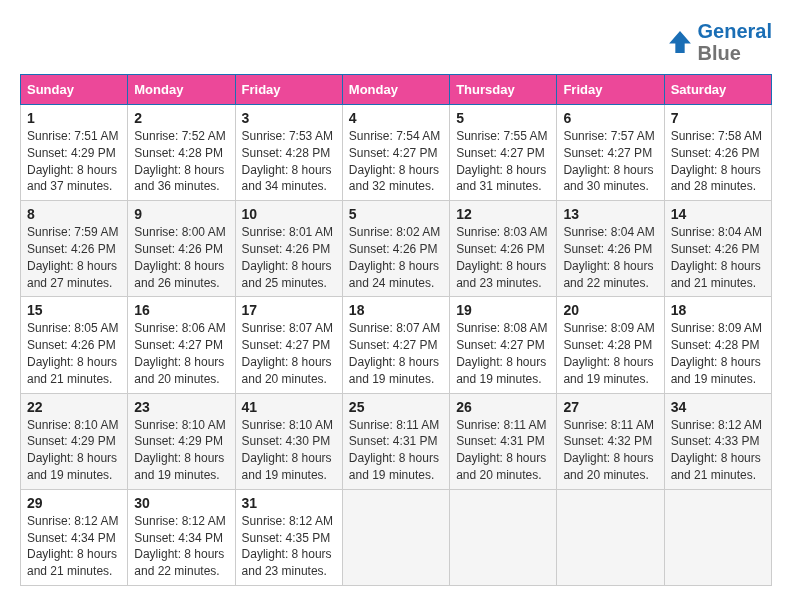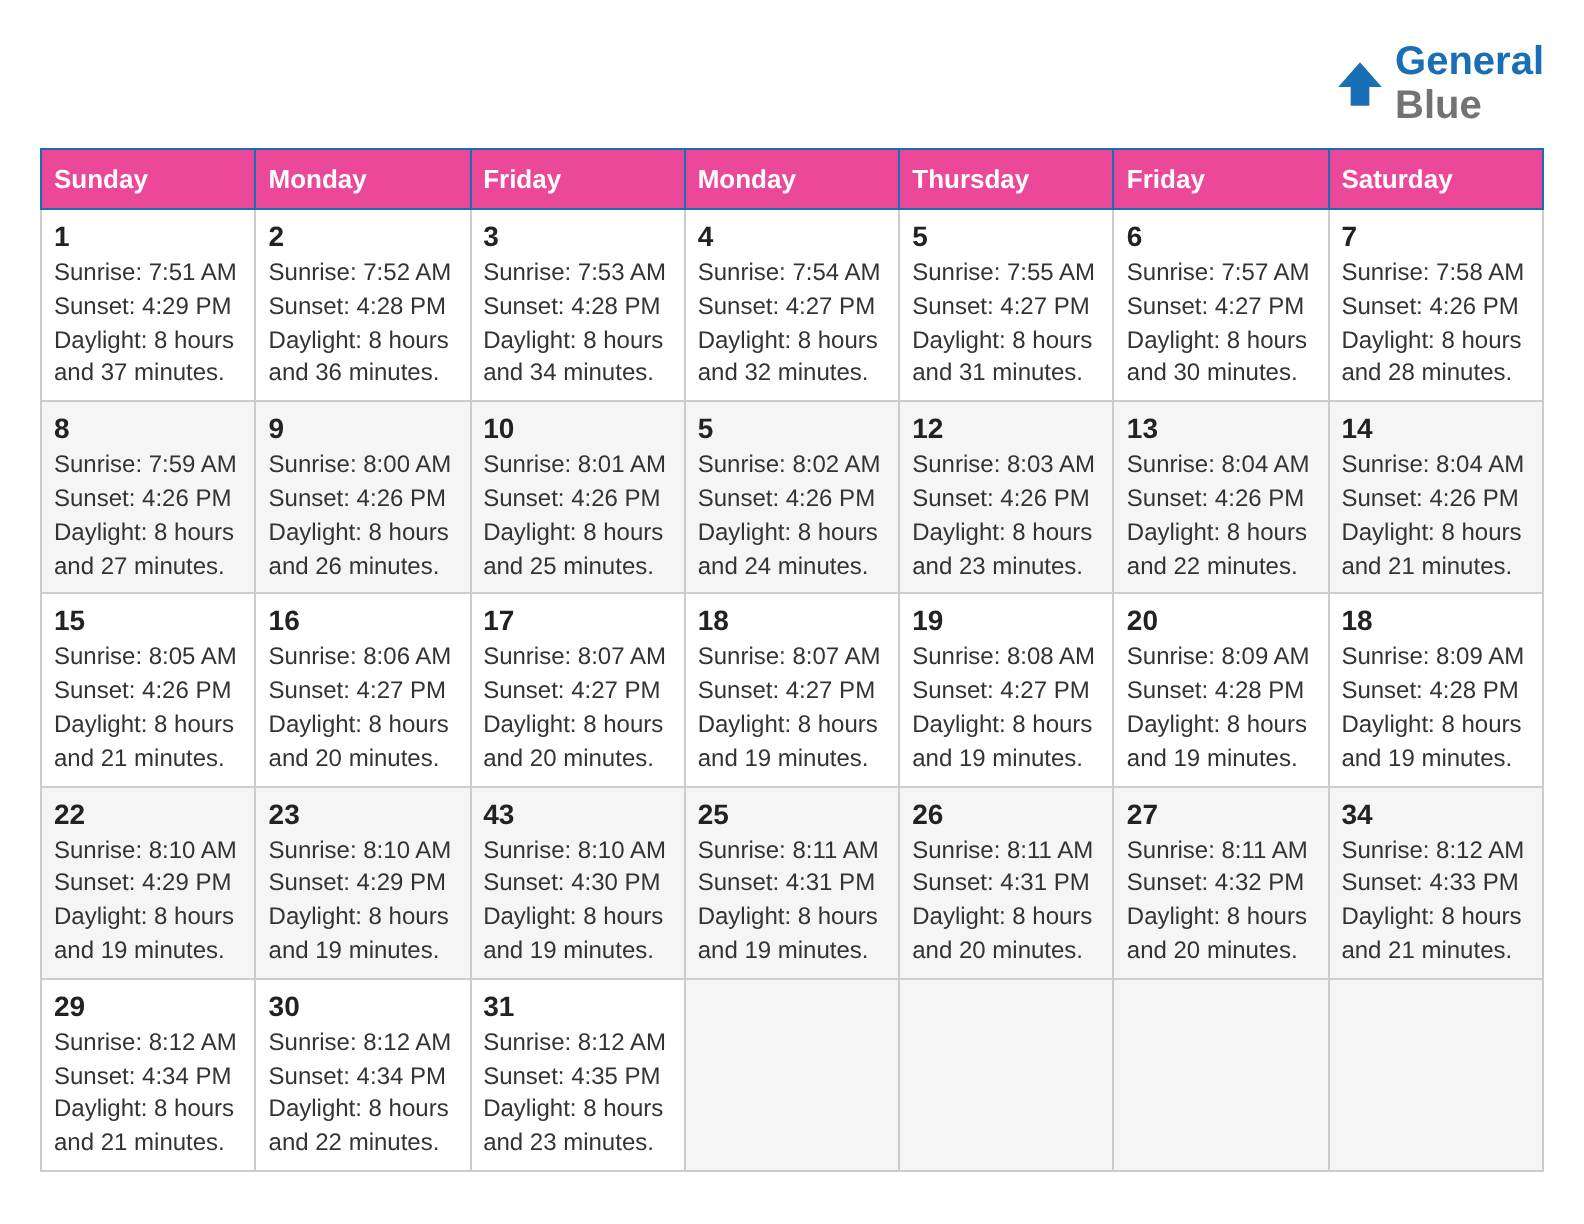--- a/index.html
+++ b/index.html
@@ -205,21 +205,21 @@
       <tr>
         <td>
         <span class="day-num">22</span>
         <span class="day-info">Sunrise: 8:10 AM<br>Sunset: 4:29 PM<br>Daylight: 8 hours and 19 minutes.</span>
       </td>
         <td>
         <span class="day-num">23</span>
         <span class="day-info">Sunrise: 8:10 AM<br>Sunset: 4:29 PM<br>Daylight: 8 hours and 19 minutes.</span>
       </td>
         <td>
-        <span class="day-num">43</span>
+        <span class="day-num">41</span>
         <span class="day-info">Sunrise: 8:10 AM<br>Sunset: 4:30 PM<br>Daylight: 8 hours and 19 minutes.</span>
       </td>
         <td>
         <span class="day-num">25</span>
         <span class="day-info">Sunrise: 8:11 AM<br>Sunset: 4:31 PM<br>Daylight: 8 hours and 19 minutes.</span>
       </td>
         <td>
         <span class="day-num">26</span>
         <span class="day-info">Sunrise: 8:11 AM<br>Sunset: 4:31 PM<br>Daylight: 8 hours and 20 minutes.</span>
       </td>

